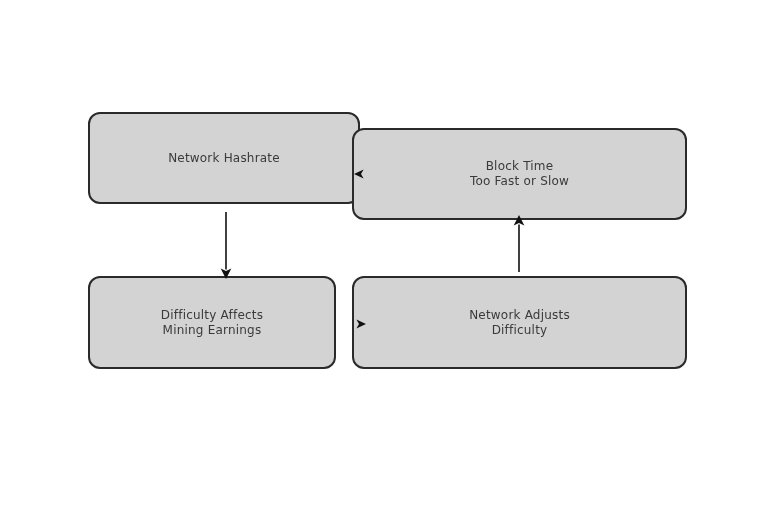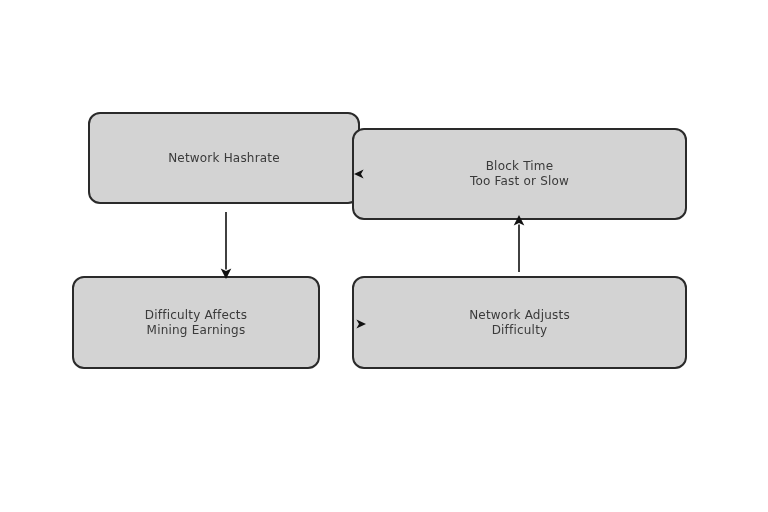--- a/index.html
+++ b/index.html
@@ -29,21 +29,21 @@
     line-height: 15px;
     color: var(--text, #3a3a3a);
     text-align: center;
     white-space: pre-line;
     letter-spacing: 0.2px;
   }
   
   .node-tl { left: 88px;  top: 112px; width: 272px; height: 92px; }
   .node-tr { left: 352px; top: 128px; width: 335px; height: 92px; }
   .node-br { left: 352px; top: 276px; width: 335px; height: 93px; }
-  .node-bl { left: 72px;  top: 276px; width: 248px; height: 93px; }
+  .node-bl { left: 88px;  top: 276px; width: 248px; height: 93px; }
   svg.arrows {
     position: absolute;
     left: 0; top: 0;
     width: 768px; height: 512px;
     pointer-events: none;
   }
   svg.arrows line    { stroke: var(--arrow, #111111); stroke-width: 1.6px; }
   svg.arrows polygon { fill: var(--arrow, #111111); stroke: none; }
 </style>
 </head>

